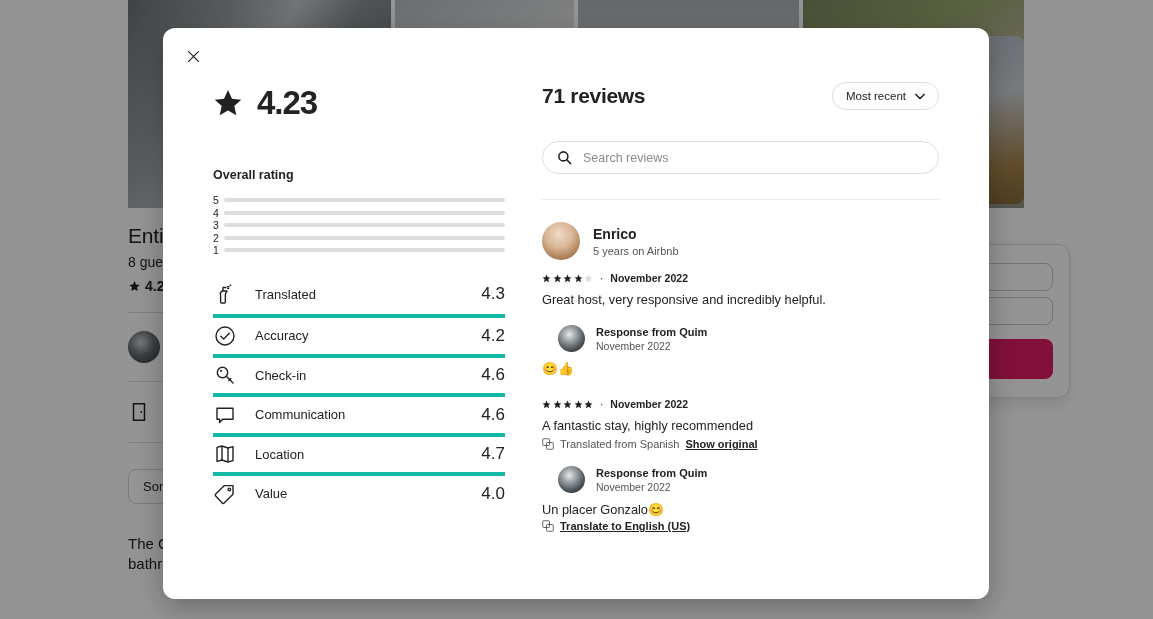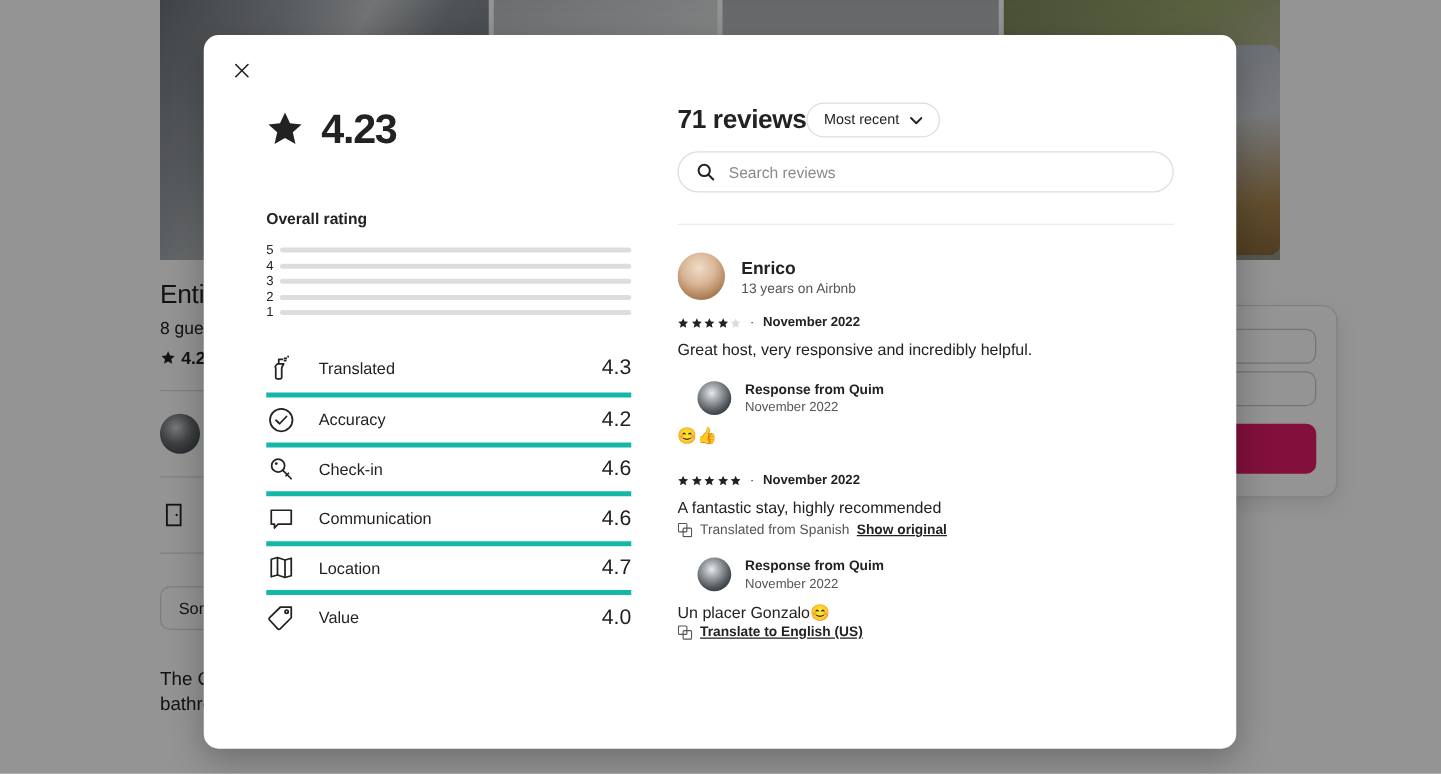--- a/index.html
+++ b/index.html
@@ -84,28 +84,28 @@
 
   .cats { margin-top: 18px; }
   .cat-row { display: flex; align-items: center; height: 39.5px; border-top: 4px solid #14b8a6; }
   .cat-row:first-child { border-top: none; }
   .cat-ic { width: 24px; height: 24px; flex: none; }
   .cat-name { flex: 1; font-size: 13px; color: #222; margin-left: 18px; }
   .cat-val { font-size: 17px; color: #222; }
 
   
   .right-col { flex: 1; padding-left: 37px; display: flex; flex-direction: column; min-width: 0; }
-  .rv-head { display: flex; align-items: center; padding-top: 14px; }
+  .rv-head { display: flex; align-items: center; justify-content: space-between; padding-top: 14px; }
   .rv-count { font-size: 21px; font-weight: bold; color: #222; letter-spacing: -.3px; }
   .sort-btn { display: flex; align-items: center; gap: 9px;
     border: 1px solid #dddddd; border-radius: 20px; background: #fff;
     padding: 7px 13px; font-size: 11.5px; color: #222; cursor: pointer;
     font-family: "Liberation Sans", sans-serif; }
 
-  .search-wrap { position: relative; margin-top: 11px; }
+  .search-wrap { position: relative; margin-top: 31px; }
   .search-input { width: 100%; height: 33px; border: 1px solid #dddddd;
     border-radius: 20px; padding: 0 16px 0 40px; font-size: 12.5px;
     color: #222; font-family: "Liberation Sans", sans-serif; outline: none; background: #fff; }
   .search-input::placeholder { color: #8a8a8a; }
   .search-ic { position: absolute; left: 15px; top: 9px; width: 15px; height: 15px; pointer-events: none; }
 
   .rv-list { margin-top: 25px; border-top: 1px solid #ebebeb; padding-top: 22px;
     overflow: hidden; flex: 1; }
   .review { margin-bottom: 22px; }
   .rv-top { display: flex; align-items: center; gap: 13px; }
@@ -320,21 +320,21 @@
         </svg>
         <input class="search-input" type="text" placeholder="Search reviews" style="">
       </div>
 
       <div class="rv-list" id="rv-list">
   <div class="review">
     <div class="rv-top">
       <div class="rv-av av-enrico"></div>
       <div>
         <div class="rv-name">Enrico</div>
-        <div class="rv-years">13 years on Airbnb</div>
+        <div class="rv-years">5 years on Airbnb</div>
       </div>
     </div>
     <div class="rv-meta">
       <span class="stars">
                 <svg class="st" viewBox="0 0 24 24">
       <path fill="#222" d="M12 1.6l3.2 6.9 7.4.8-5.6 5 1.7 7.4-6.7-3.8-6.7 3.8 1.7-7.4-5.6-5 7.4-.8z"></path>
                 </svg>
                 <svg class="st" viewBox="0 0 24 24">
       <path fill="#222" d="M12 1.6l3.2 6.9 7.4.8-5.6 5 1.7 7.4-6.7-3.8-6.7 3.8 1.7-7.4-5.6-5 7.4-.8z"></path>
                 </svg>

